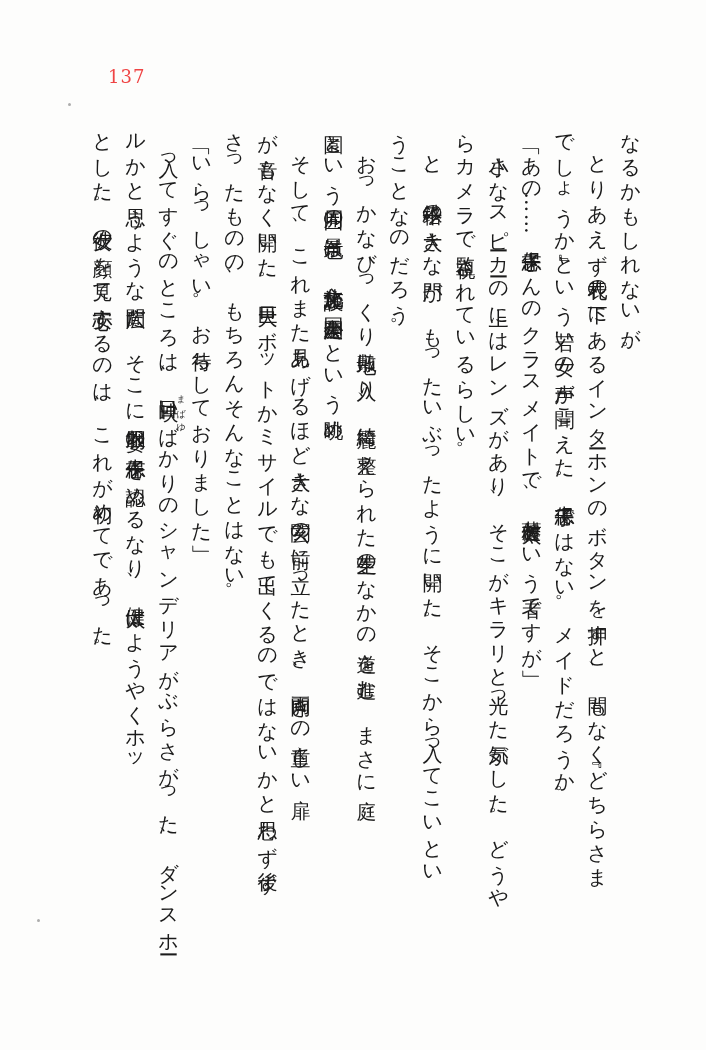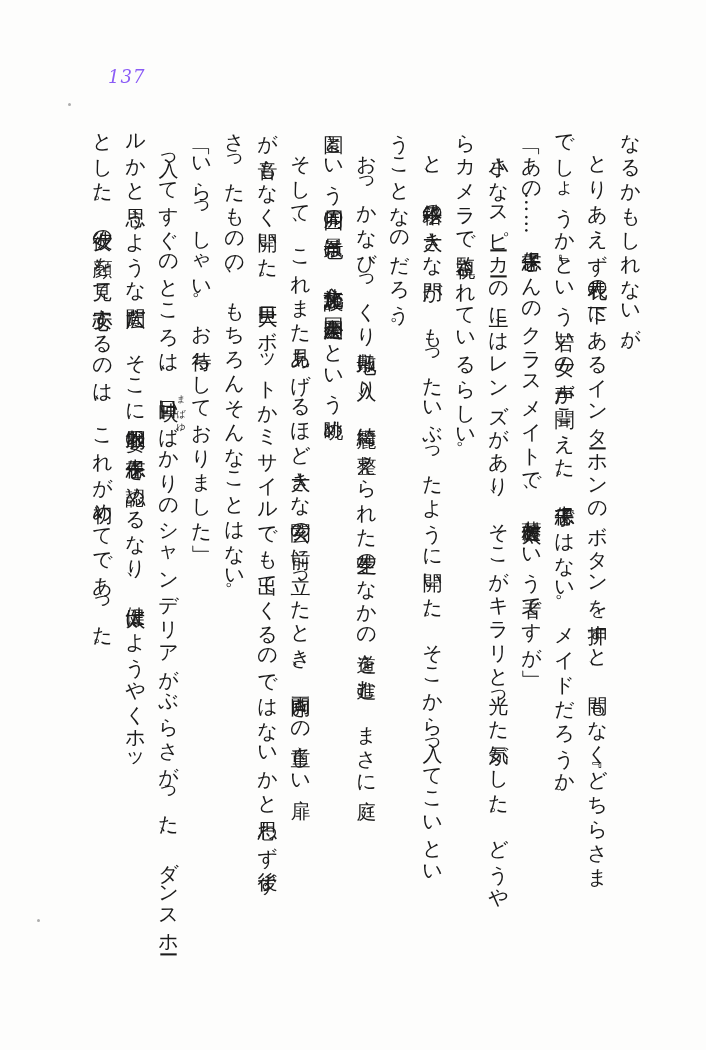--- a/index.html
+++ b/index.html
@@ -14,23 +14,22 @@
     background: #fdfdfc;
     overflow: hidden;
     font-family: "DejaVu Serif", serif;
     color: #1b1b1b;
   }
   .page-number {
     position: absolute;
     top: 66px;
     left: 108px;
     font-size: 18px;
-    font-style: italic;
     letter-spacing: 1px;
-    color: #8b5cf6;
+    color: #ef4444;
   }
   .text-block {
     position: absolute;
     top: 120px;
     right: 59px;
     width: 562px;
     height: 840px;
     writing-mode: vertical-rl;
     text-orientation: mixed;
     font-size: 20px;

